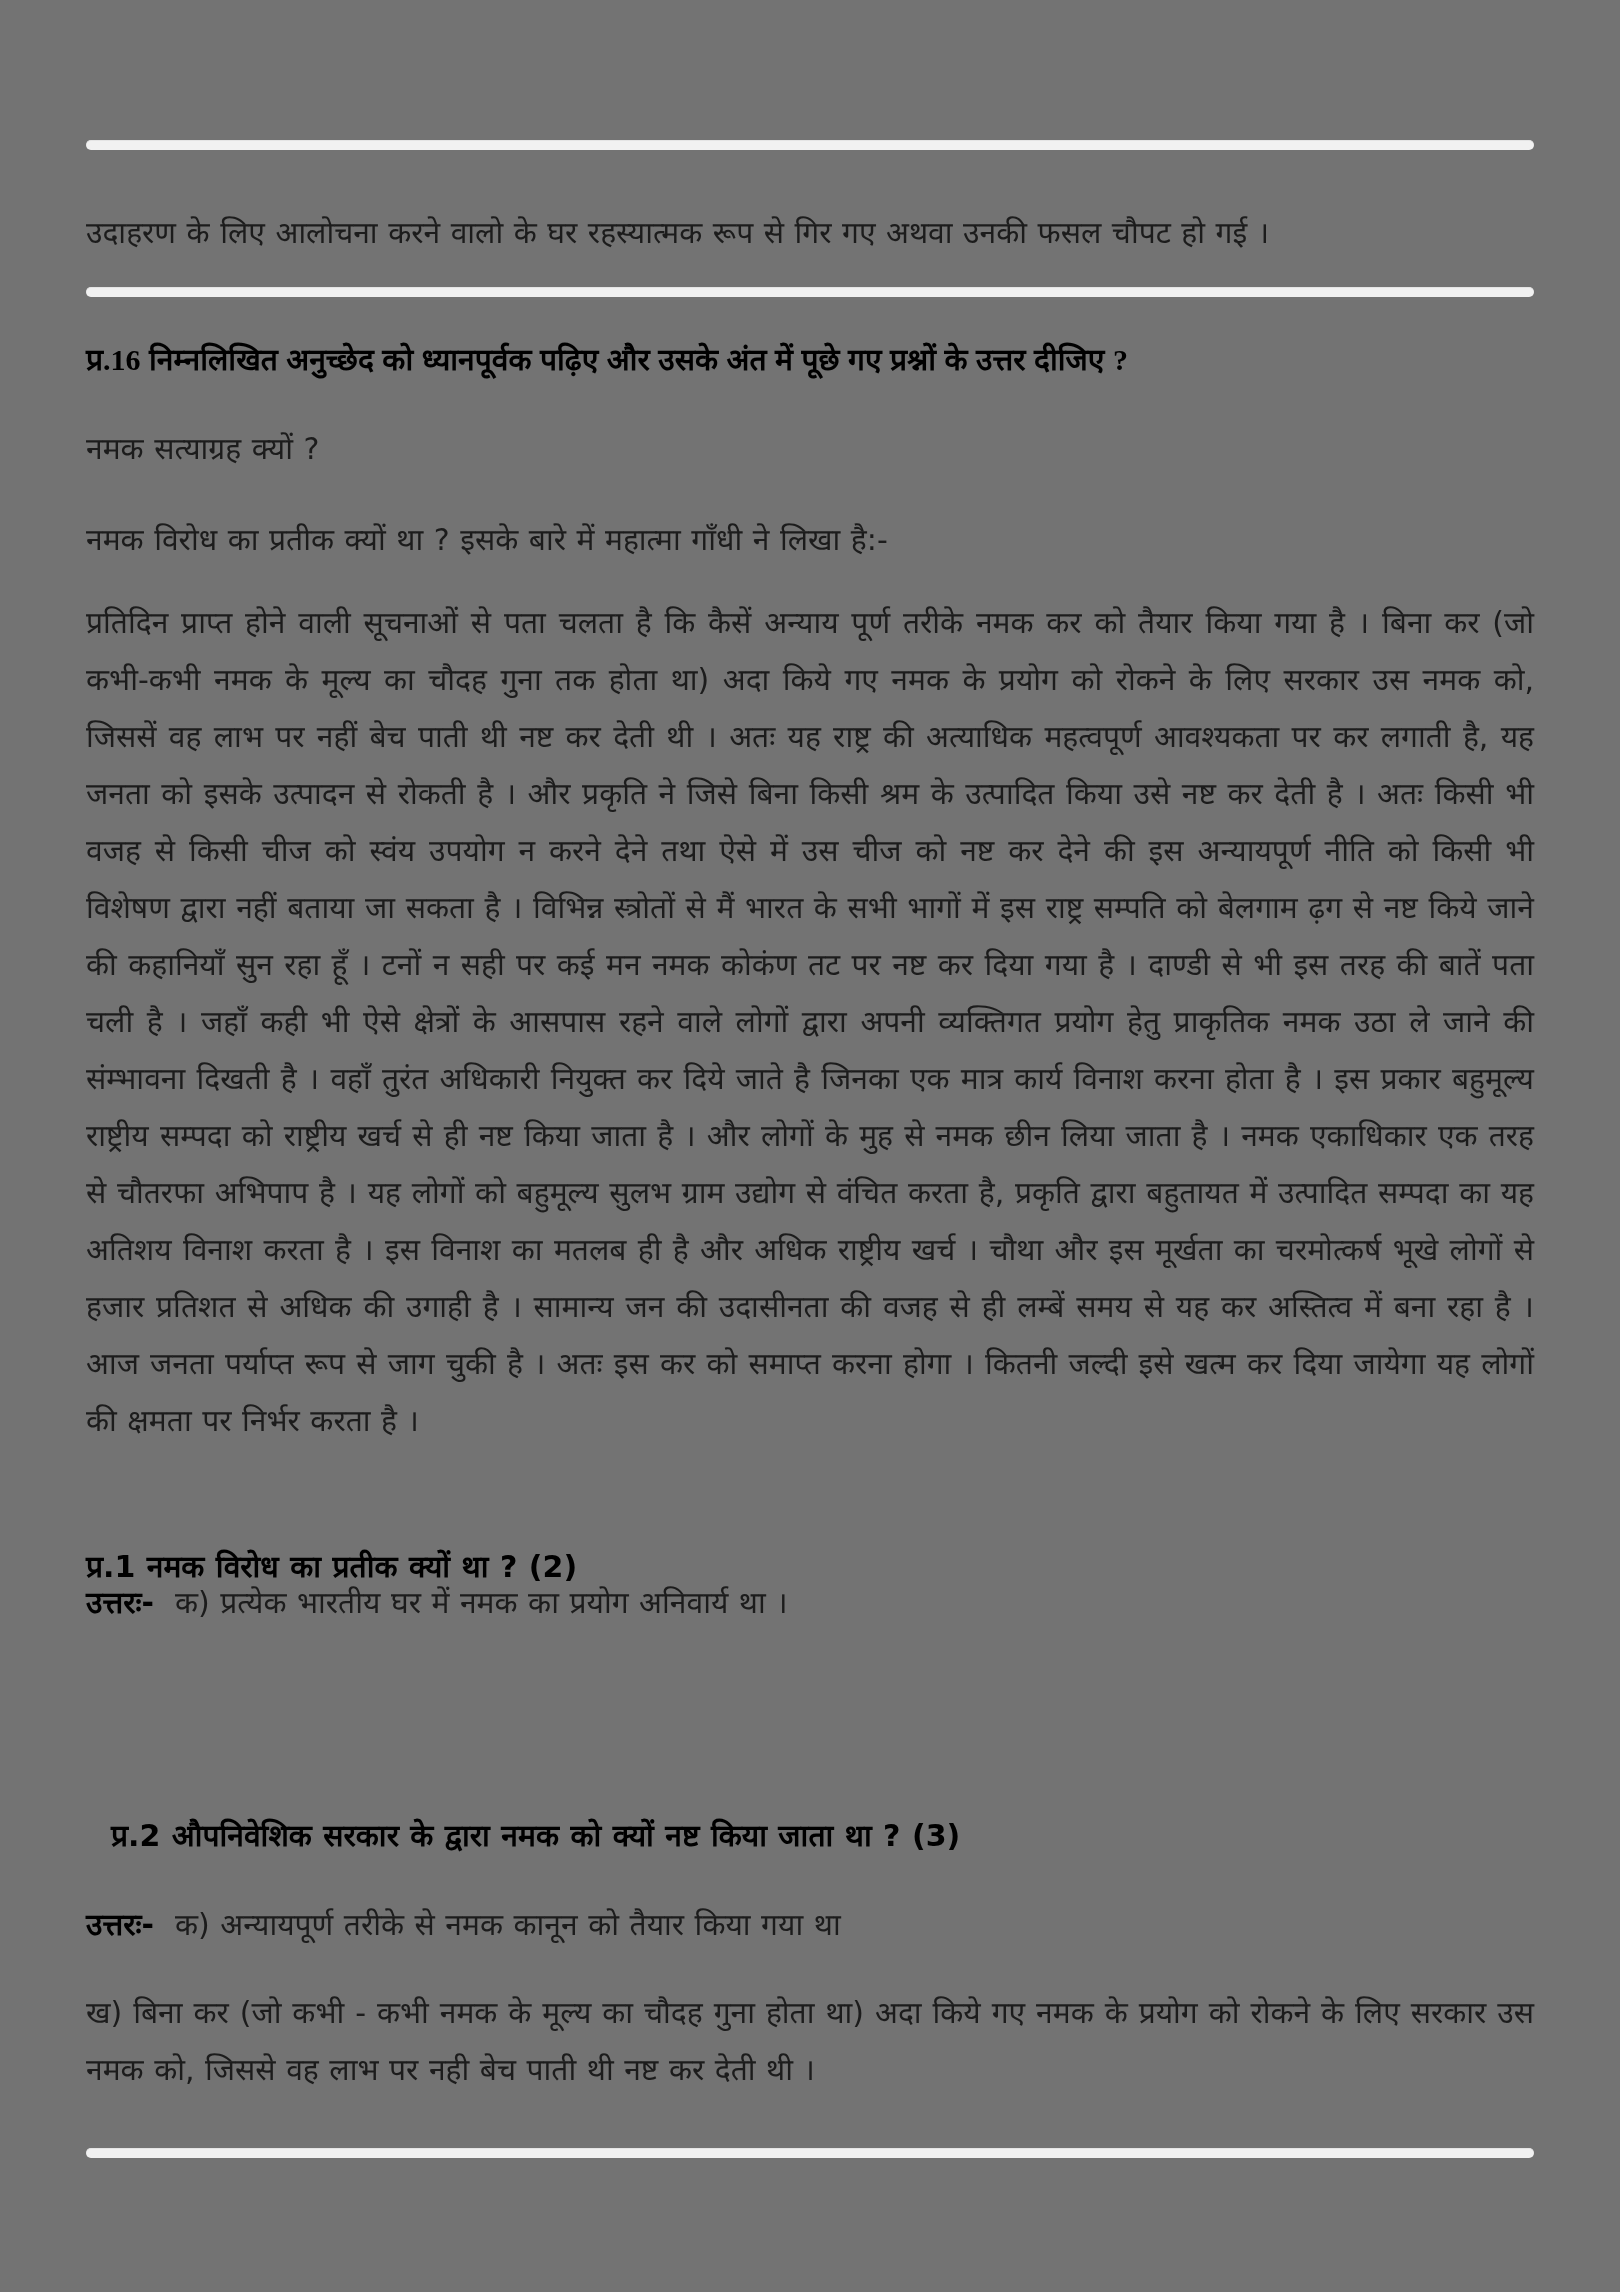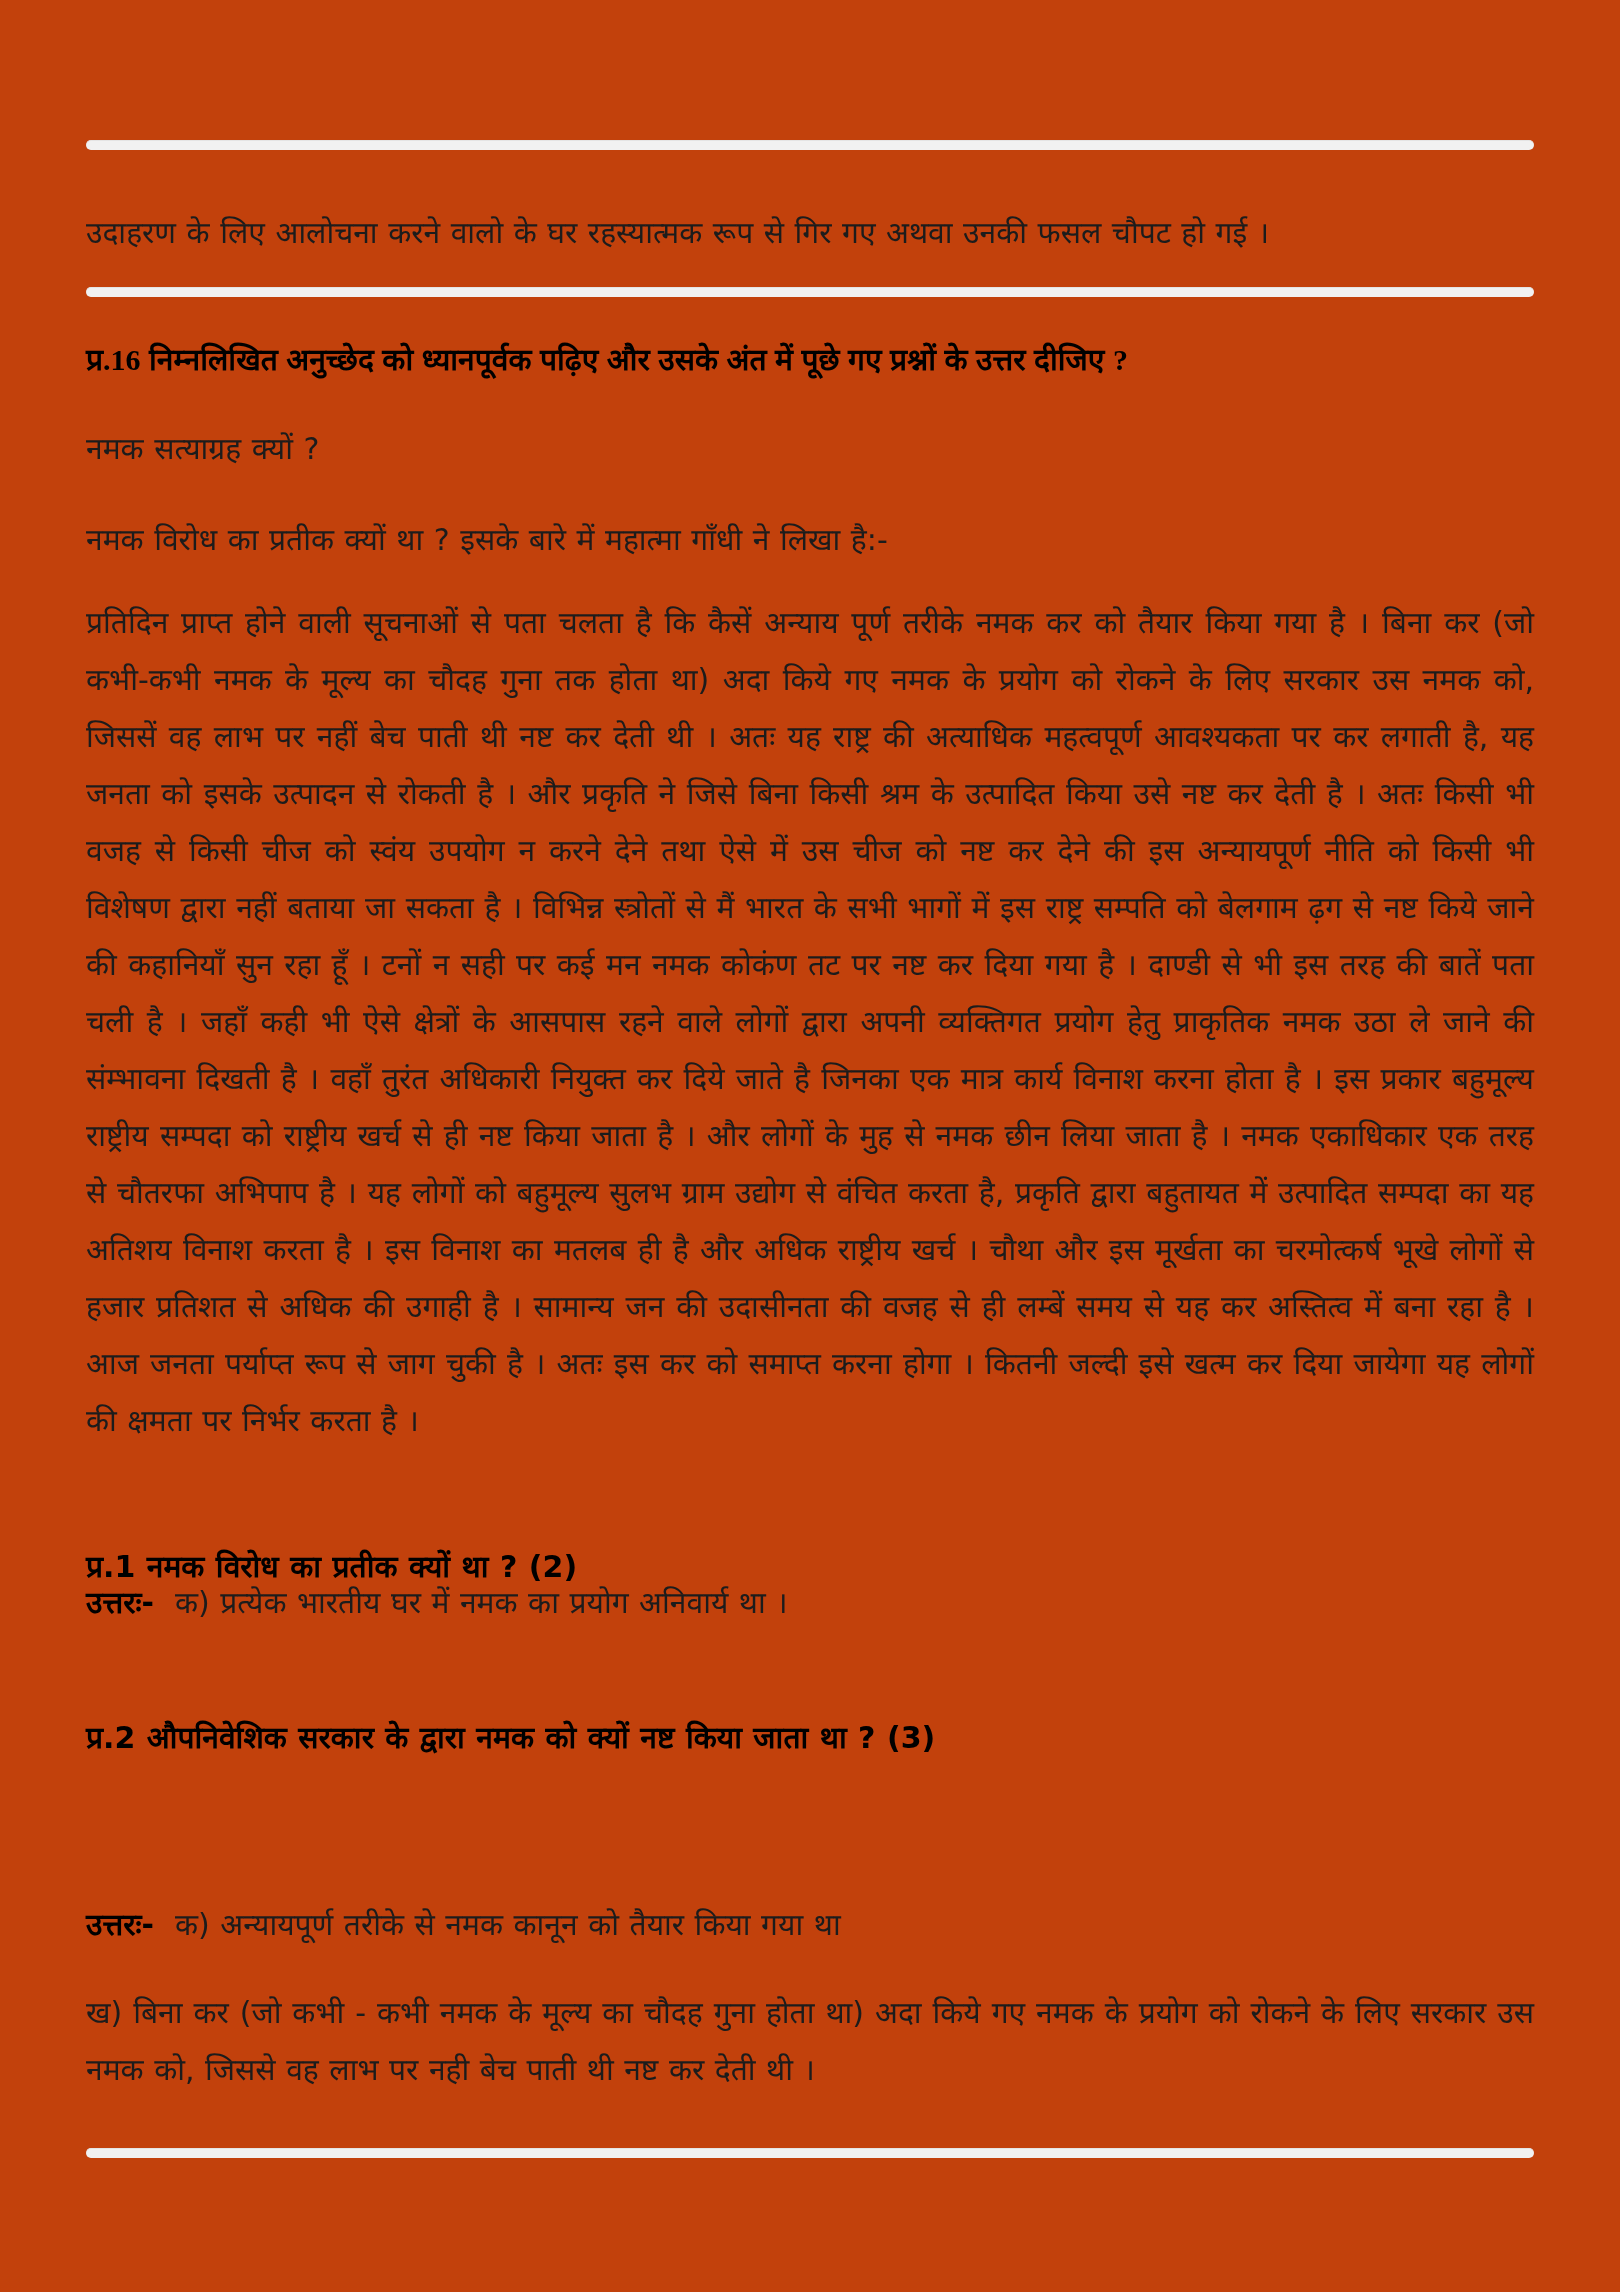--- a/index.html
+++ b/index.html
@@ -4,21 +4,21 @@
 <style>
   html, body {
     margin: 0;
     padding: 0;
     background: #ffffff;
   }
   .page {
     position: relative;
     width: 1620px;
     height: 2293px;
-    background: #c2410c;
+    background: #737373;
     font-family: "DejaVu Sans", sans-serif;
     color: #1c1c1c;
     overflow: hidden;
   }
   .sep {
     position: absolute;
     left: 86px;
     width: 1448px;
     height: 9.8px;
     background: #f1f1f1;
@@ -67,21 +67,21 @@
 
   <div class="tblock just" style="top:594px;">प्रतिदिन प्राप्त होने वाली सूचनाओं से पता चलता है कि कैसें अन्याय पूर्ण तरीके नमक कर को तैयार किया गया है । बिना कर (जो कभी-कभी नमक के मूल्य का चौदह गुना तक होता था) अदा किये गए नमक के प्रयोग को रोकने के लिए सरकार उस नमक को, जिससें वह लाभ पर नहीं बेच पाती थी नष्ट कर देती थी । अतः यह राष्ट्र की अत्याधिक महत्वपूर्ण आवश्यकता पर कर लगाती है, यह जनता को इसके उत्पादन से रोकती है । और प्रकृति ने जिसे बिना किसी श्रम के उत्पादित किया उसे नष्ट कर देती है । अतः किसी भी वजह से किसी चीज को स्वंय उपयोग न करने देने तथा ऐसे में उस चीज को नष्ट कर देने की इस अन्यायपूर्ण नीति को किसी भी विशेषण द्वारा नहीं बताया जा सकता है । विभिन्न स्त्रोतों से मैं भारत के सभी भागों में इस राष्ट्र सम्पति को बेलगाम ढ़ग से नष्ट किये जाने की कहानियाँ सुन रहा हूँ । टनों न सही पर कई मन नमक कोकंण तट पर नष्ट कर दिया गया है । दाण्डी से भी इस तरह की बातें पता चली है । जहाँ कही भी ऐसे क्षेत्रों के आसपास रहने वाले लोगों द्वारा अपनी व्यक्तिगत प्रयोग हेतु प्राकृतिक नमक उठा ले जाने की संम्भावना दिखती है । वहाँ तुरंत अधिकारी नियुक्त कर दिये जाते है जिनका एक मात्र कार्य विनाश करना होता है । इस प्रकार बहुमूल्य राष्ट्रीय सम्पदा को राष्ट्रीय खर्च से ही नष्ट किया जाता है । और लोगों के मुह से नमक छीन लिया जाता है । नमक एकाधिकार एक तरह से चौतरफा अभिपाप है । यह लोगों को बहुमूल्य सुलभ ग्राम उद्योग से वंचित करता है, प्रकृति द्वारा बहुतायत में उत्पादित सम्पदा का यह अतिशय विनाश करता है । इस विनाश का मतलब ही है और अधिक राष्ट्रीय खर्च । चौथा और इस मूर्खता का चरमोत्कर्ष भूखे लोगों से हजार प्रतिशत से अधिक की उगाही है । सामान्य जन की उदासीनता की वजह से ही लम्बें समय से यह कर अस्तित्व में बना रहा है । आज जनता पर्याप्त रूप से जाग चुकी है । अतः इस कर को समाप्त करना होगा । कितनी जल्दी इसे खत्म कर दिया जायेगा यह लोगों की क्षमता पर निर्भर करता है ।</div>
 
   <div class="tblock bold" style="top:1538px;">प्र.1 नमक विरोध का प्रतीक क्यों था ? (2)</div>
 
   <div class="tblock" style="top:1574px;">
     <span class="ans-label">उत्तरः-</span><span>क) प्रत्येक भारतीय घर में नमक का प्रयोग अनिवार्य था ।</span>
   </div>
 
 
-  <div class="tblock bold" style="top:1709px;">प्र.2 औपनिवेशिक सरकार के द्वारा नमक को क्यों नष्ट किया जाता था ? (3)</div>
+  <div class="tblock bold" style="top:1807px;margin-left:25px;">प्र.2 औपनिवेशिक सरकार के द्वारा नमक को क्यों नष्ट किया जाता था ? (3)</div>
 
   <div class="tblock" style="top:1896px;">
     <span class="ans-label">उत्तरः-</span><span>क) अन्यायपूर्ण तरीके से नमक कानून को तैयार किया गया था</span>
   </div>
 
   <div class="tblock just" style="top:1984px;">ख) बिना कर (जो कभी - कभी नमक के मूल्य का चौदह गुना होता था) अदा किये गए नमक के प्रयोग को रोकने के लिए सरकार उस नमक को, जिससे वह लाभ पर नही बेच पाती थी नष्ट कर देती थी ।</div>
 
   <div class="sep" style="top:2148px;"></div>
 
 </div>

